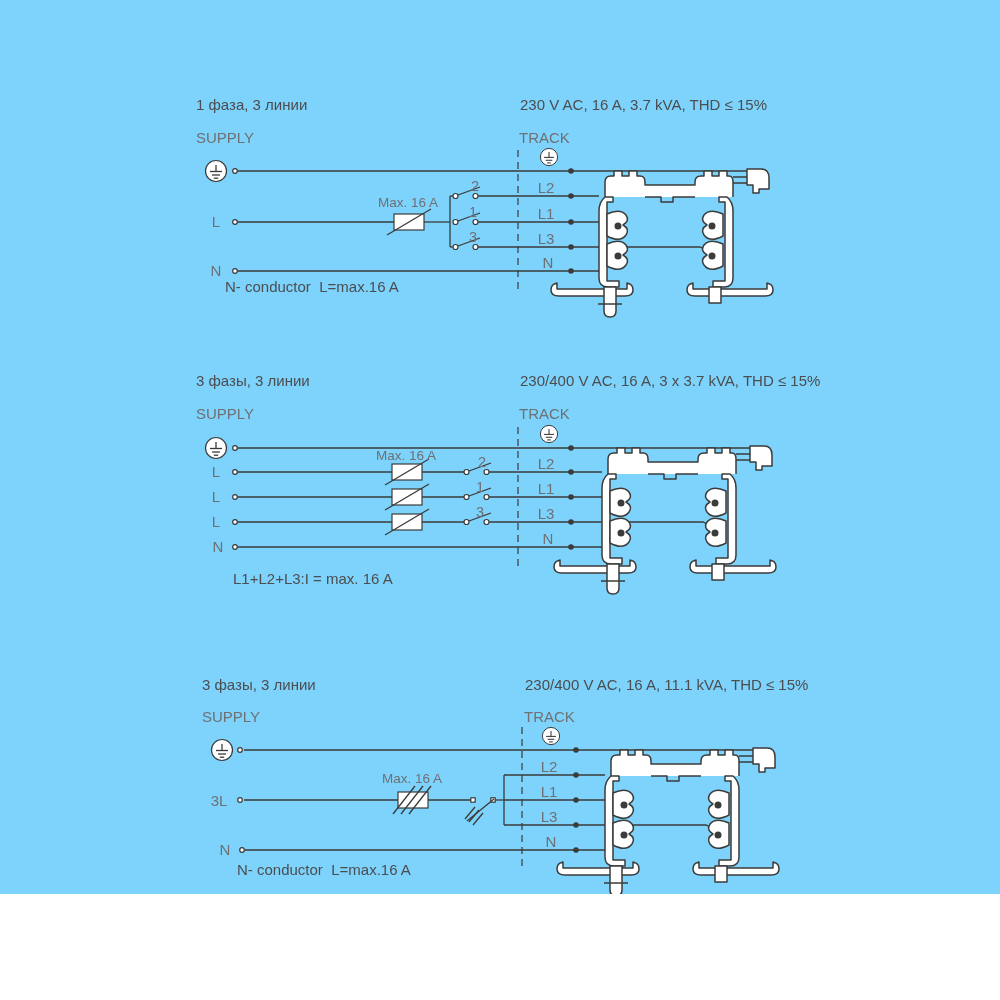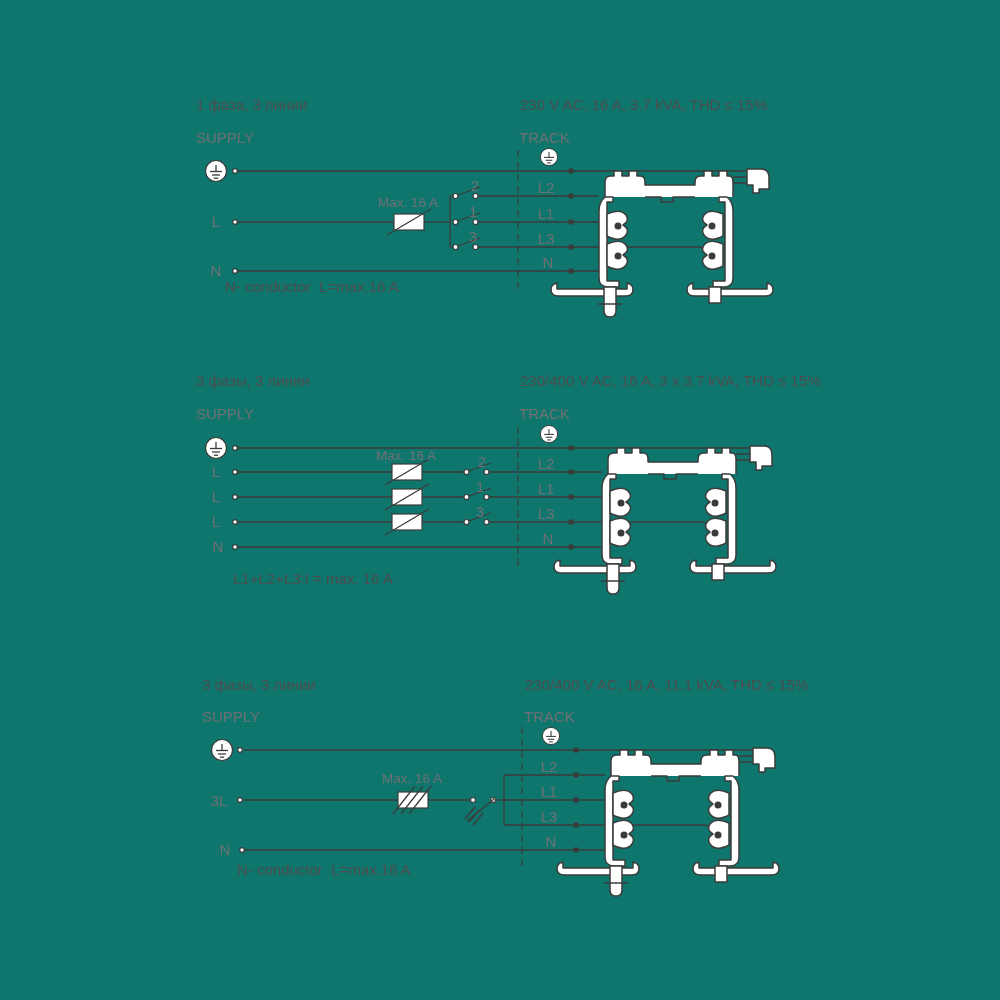--- a/index.html
+++ b/index.html
@@ -1,17 +1,17 @@
 <!DOCTYPE html>
 <html><head>
 <meta charset="utf-8">
 <style>
   html,body{margin:0;padding:0;background:#ffffff;}
   body{width:1000px;height:1000px;font-family:"Liberation Sans",sans-serif;}
-  .stage{position:relative;width:1000px;height:1000px;background:#0f766e;overflow:hidden;}
+  .stage{position:relative;width:1000px;height:894px;background:#7dd3fc;overflow:hidden;}
   svg{position:absolute;left:0;top:0;}
   svg text{fill:#6f7073;font-size:15px;font-family:"Liberation Sans",sans-serif;}
   svg text.dark{fill:#4c4d4f;}
   svg text.small{font-size:13.5px;}
   svg text.num{font-size:14.5px;}
   .w{stroke:#3b3b3a;stroke-width:1.3;fill:none;}
   .dash{stroke:#3b3b3a;stroke-width:1.2;fill:none;stroke-dasharray:7 5;}
   .pf{stroke:#3b3b3a;stroke-width:1.5;fill:none;stroke-linejoin:round;}
   .pfw{stroke:#3b3b3a;stroke-width:1.5;fill:#ffffff;stroke-linejoin:round;}
   .term{stroke:#3b3b3a;stroke-width:1.2;fill:#ffffff;}

